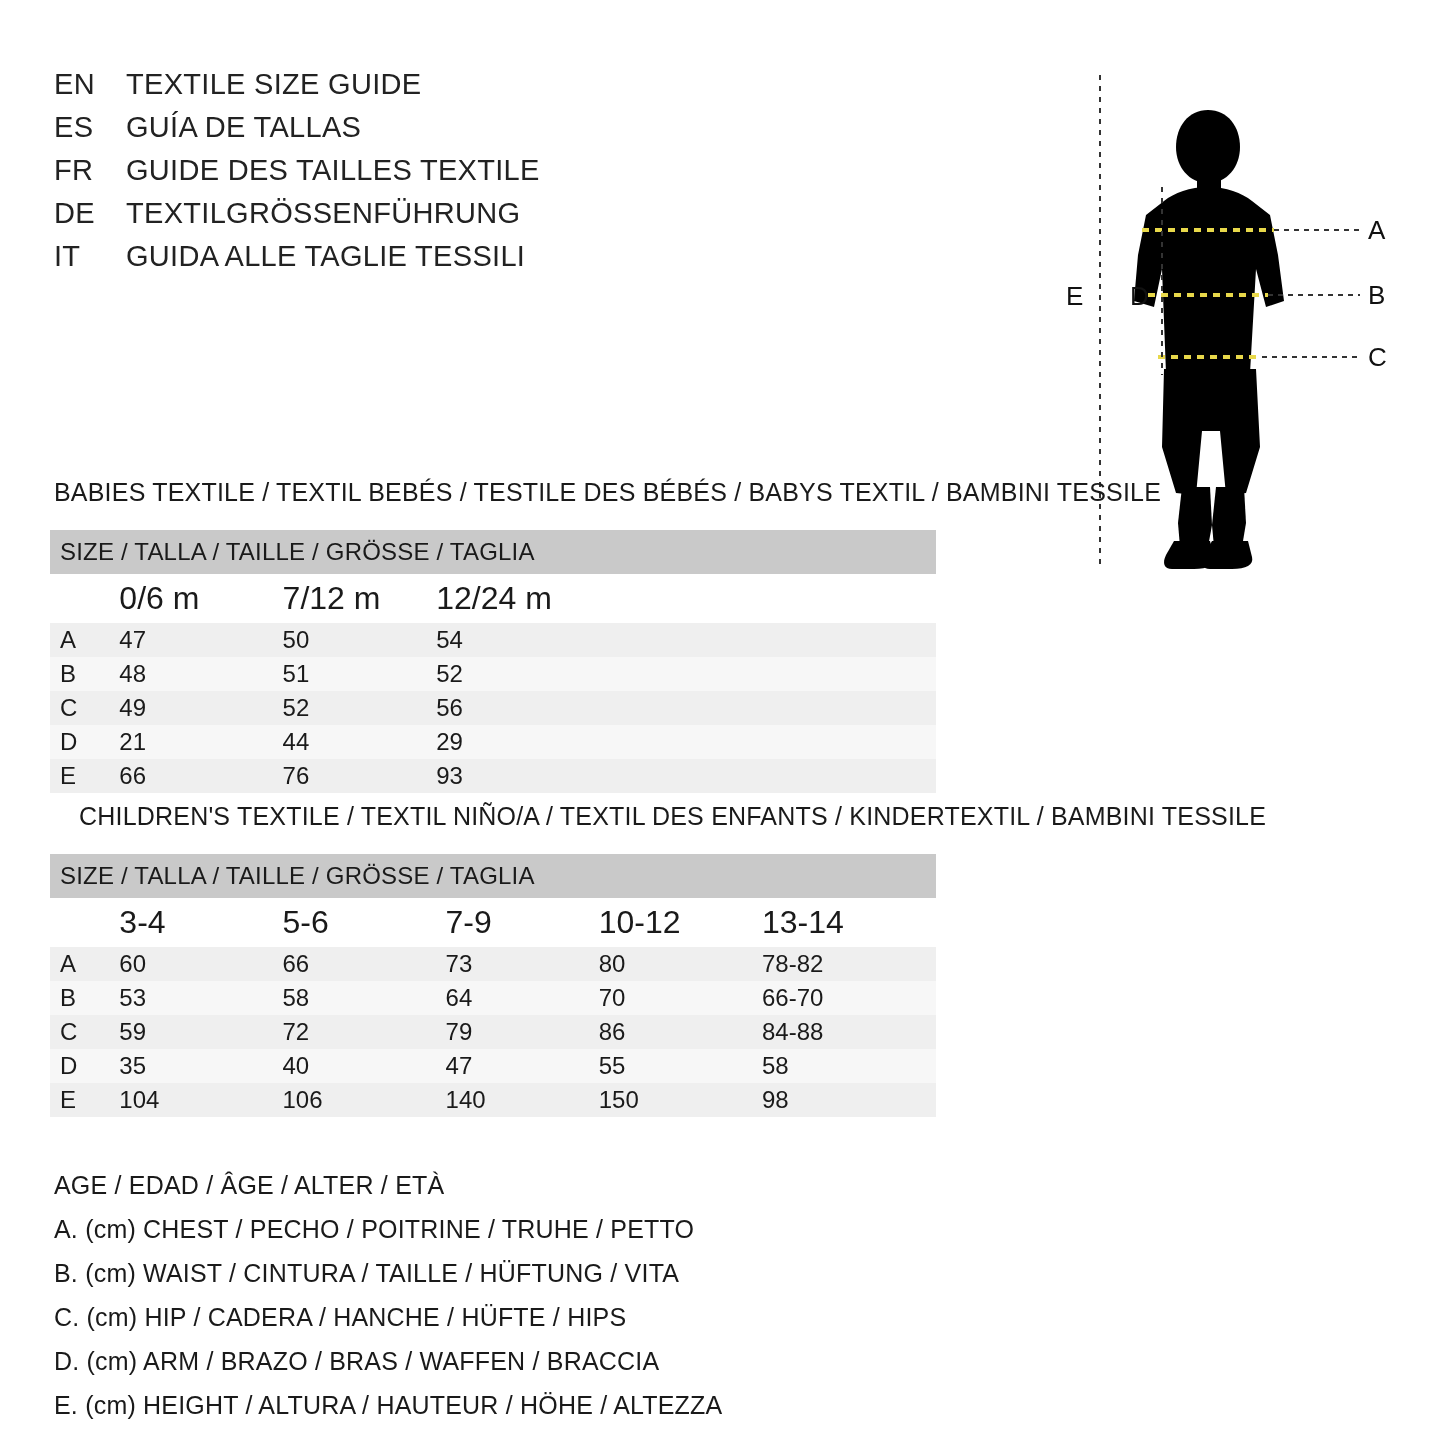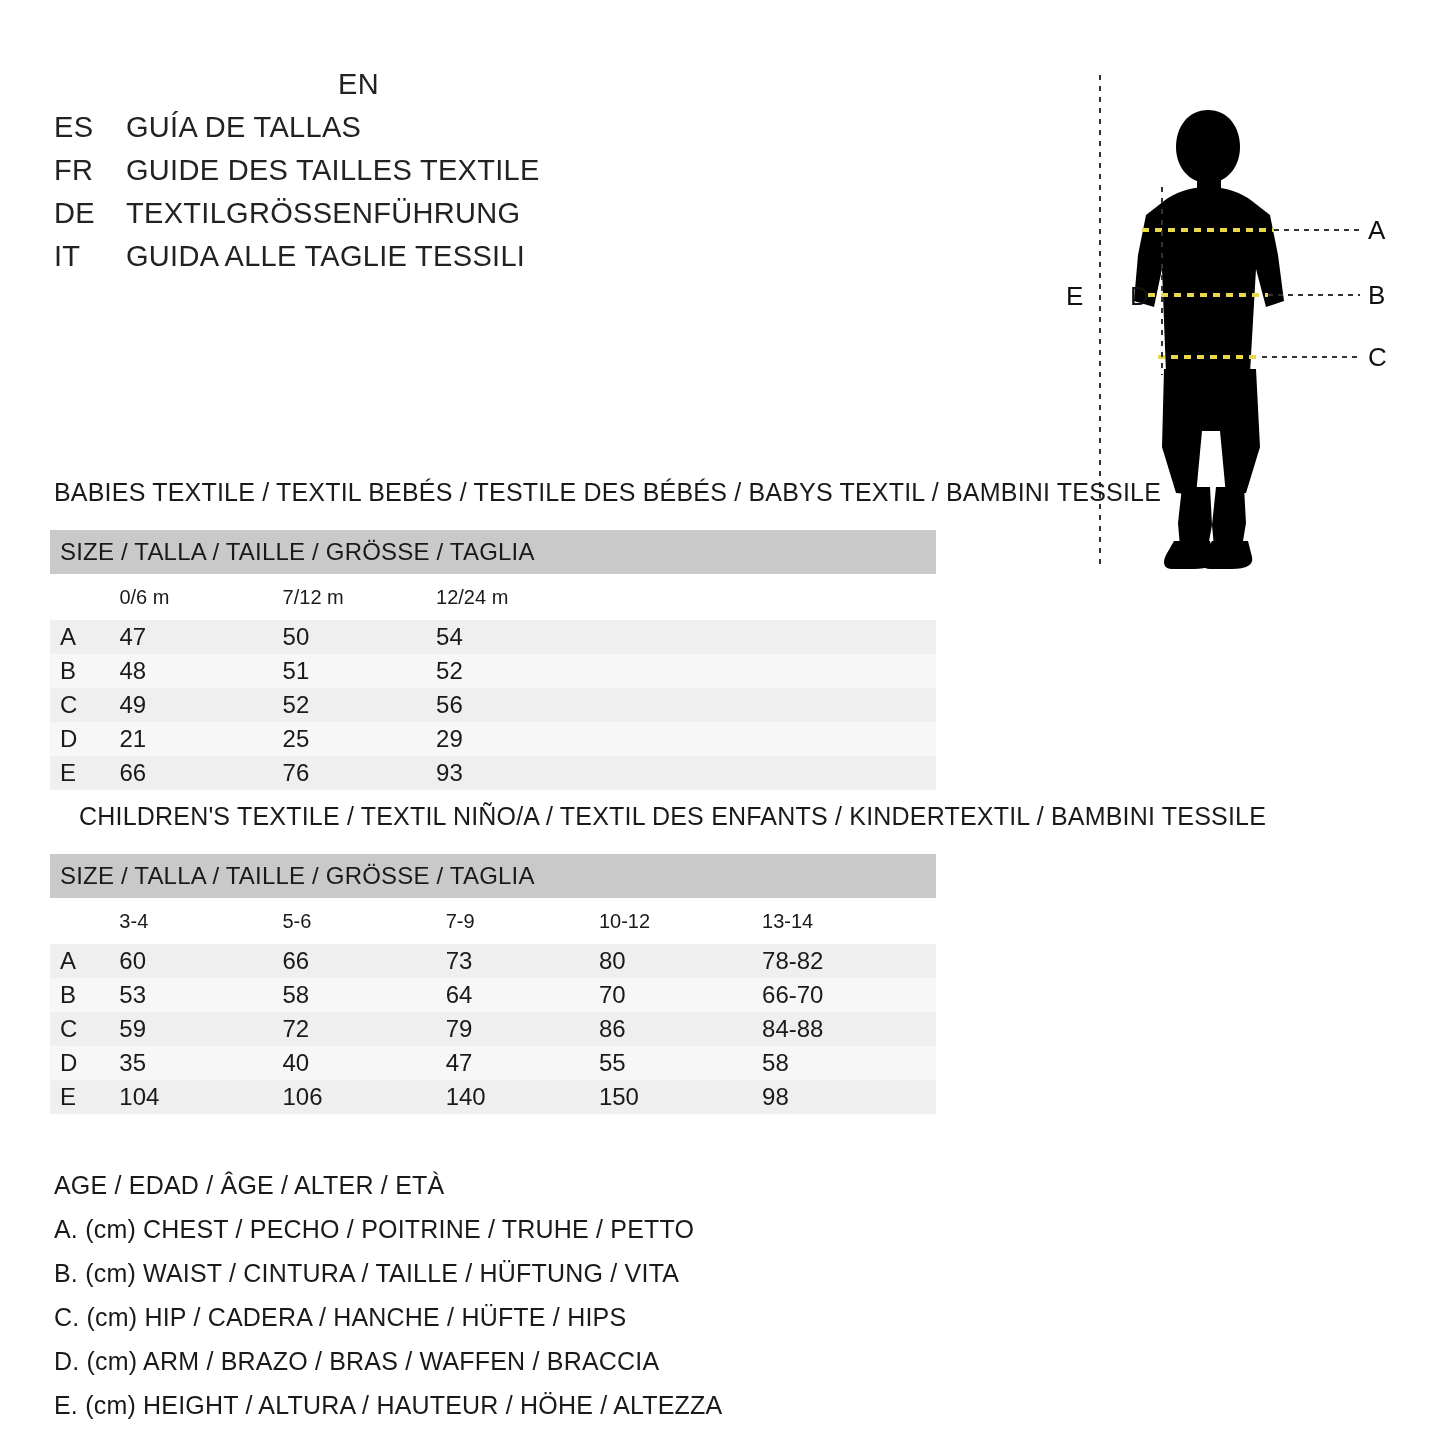--- a/index.html
+++ b/index.html
@@ -28,21 +28,20 @@
     top: 68px;
     width: 640px;
   }
   .lang-row {
     display: flex;
     align-items: baseline;
     height: 43px;
     font-size: 29px;
     letter-spacing: 0.3px;
     color: #222;
-    justify-content: center;
   }
   .lang-code {
     width: 72px;
     flex: 0 0 72px;
   }
   .lang-title {
     flex: 1;
   }
 
   
@@ -88,21 +87,21 @@
   .size-table .hdr-row th {
     background: #c9c9c9;
     font-size: 24px;
     padding: 5px 0 5px 10px;
     letter-spacing: 0.2px;
     margin-top: 36px;
   }
   .size-table .cols-row td {
     background: #ffffff;
     padding: 6px 0 6px 0;
-    font-size: 20px;
+    font-size: 32px;
   }
   .size-table tbody tr td {
     background: #efefef;
   }
   .size-table tbody tr.alt td {
     background: #f7f7f7;
   }
   .row-label {
     width: 60px;
     padding-left: 10px !important;
@@ -143,20 +142,21 @@
   }
 </style>
 </head>
 <body>
 
 <div class="page">
 
   <div class="lang-block">
     <div class="lang-row">
       <span class="lang-code">EN</span>
+      <span class="lang-title">TEXTILE SIZE GUIDE</span>
     </div>
     <div class="lang-row">
       <span class="lang-code">ES</span>
       <span class="lang-title">GUÍA DE TALLAS</span>
     </div>
     <div class="lang-row">
       <span class="lang-code">FR</span>
       <span class="lang-title">GUIDE DES TAILLES TEXTILE</span>
     </div>
     <div class="lang-row">
@@ -260,21 +260,21 @@
       </tr>
       <tr>
         <td class="row-label c0">C</td>
         <td class="cell-val c1 val-pad2">49</td>
         <td class="cell-val c2 val-pad2">52</td>
         <td class="cell-val c3 val-pad2">56</td>
       </tr>
       <tr class="alt">
         <td class="row-label c0">D</td>
         <td class="cell-val c1 val-pad2">21</td>
-        <td class="cell-val c2 val-pad2">25</td>
+        <td class="cell-val c2 val-pad2">44</td>
         <td class="cell-val c3 val-pad2">29</td>
       </tr>
       <tr>
         <td class="row-label c0">E</td>
         <td class="cell-val c1 val-pad2">66</td>
         <td class="cell-val c2 val-pad2">76</td>
         <td class="cell-val c3 val-pad2">93</td>
       </tr>
     </tbody>
   </table>

